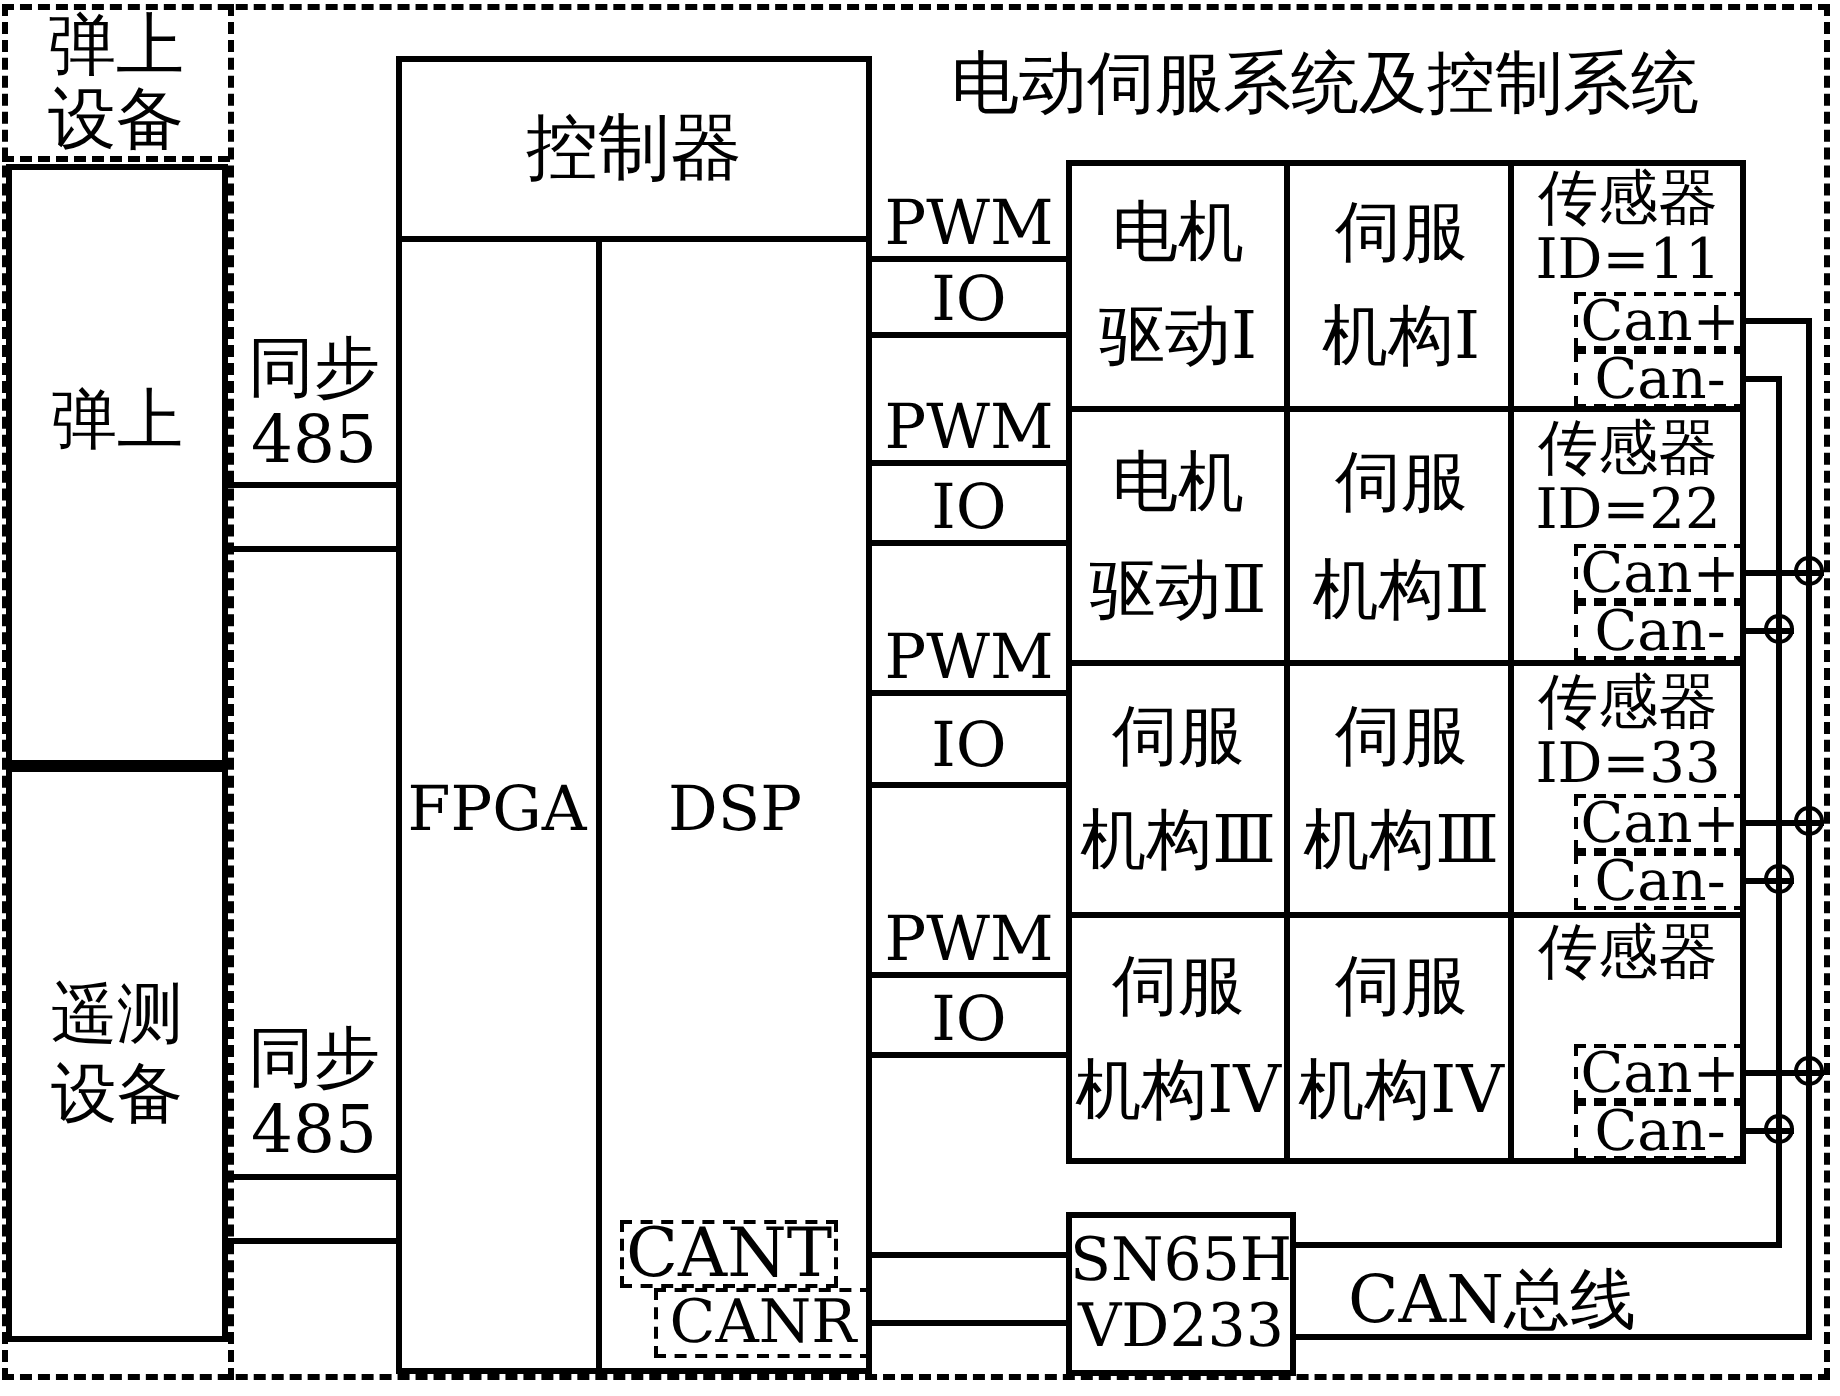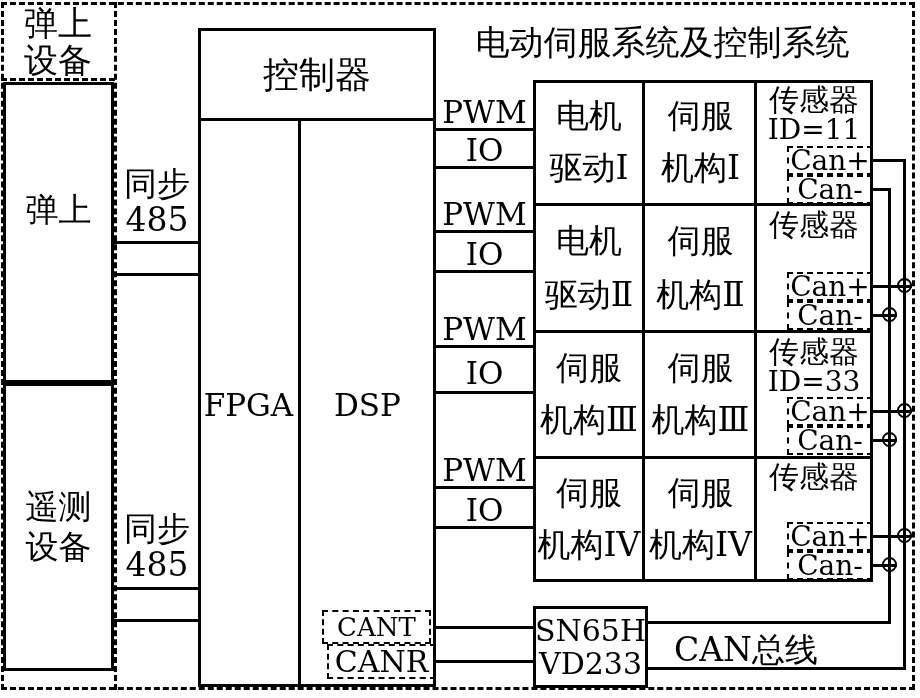--- a/index.html
+++ b/index.html
@@ -58,21 +58,21 @@
   <div class="hline" style="left:114px;top:587px;width:84px;"></div>
   <div class="hline" style="left:114px;top:619px;width:84px;"></div>
 
   <div class="box" style="left:198px;top:28px;width:238px;height:659px;"></div>
   <div class="txt" style="left:198px;top:56px;width:238px;font-size:36px;line-height:38px;">控制器</div>
   <div class="hline" style="left:198px;top:118px;width:238px;"></div>
   <div class="vline" style="left:298px;top:120px;height:567px;"></div>
   <div class="txt" style="left:198px;top:389px;width:101px;font-size:31px;line-height:32px;">FPGA</div>
   <div class="txt" style="left:299px;top:389px;width:137px;font-size:31px;line-height:32px;">DSP</div>
 
-  <div class="dashbox flexc" style="left:322px;top:610px;width:109px;height:34px;font-size:26px;align-items:center;">
+  <div class="dashbox flexc" style="left:310px;top:610px;width:109px;height:34px;font-size:34px;align-items:center;">
     <div>CANT</div>
   </div>
   <div class="dashbox flexc" style="left:327px;top:644px;width:109px;height:35px;font-size:30px;text-align:center;">
     <div>CANR</div>
   </div>
   <div class="hline" style="left:436px;top:626px;width:97px;"></div>
   <div class="hline" style="left:436px;top:660px;width:97px;"></div>
 
   <div class="lbl-bottom" style="left:436px;top:93px;width:97px;height:36px;font-size:31px;line-height:34px;">PWM</div>
   <div class="hline" style="left:436px;top:128px;width:97px;"></div>
@@ -126,20 +126,21 @@
   <div class="cell" style="left:537px;top:211px;width:104px;height:115px;font-size:33px;">
     <div>电机</div>
     <div>驱动Ⅱ</div>
   </div>
   <div class="cell" style="left:649px;top:211px;width:103px;height:115px;font-size:33px;">
     <div>伺服</div>
     <div>机构Ⅱ</div>
   </div>
   <div class="txt" style="left:757px;top:209px;width:114px;font-size:30px;line-height:32px;">
     <div>传感器</div>
+    <div style="font-size:28px;line-height:28px;">ID=22</div>
   </div>
   <div class="dashbox flexc" style="left:787px;top:272px;width:86px;height:29px;font-size:28px;">
       <div>Can+</div>
     </div>
   <div class="dashbox flexc" style="left:787px;top:301px;width:86px;height:29px;font-size:28px;">
       <div>Can-</div>
     </div>
   <div class="hline" style="left:873px;top:285px;width:39px;"></div>
   <div class="hline" style="left:873px;top:314px;width:24px;"></div>
   <div class="circ" style="left:897px;top:278px;"></div>

